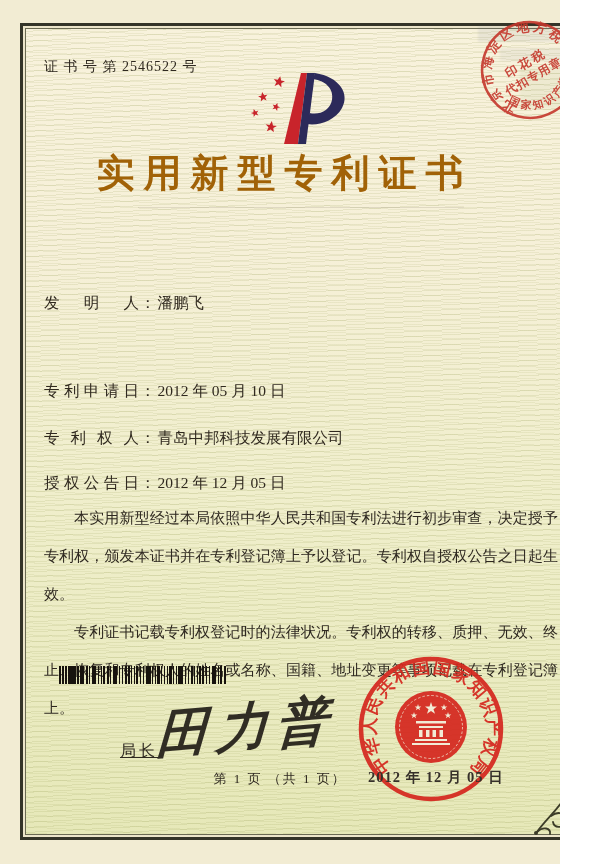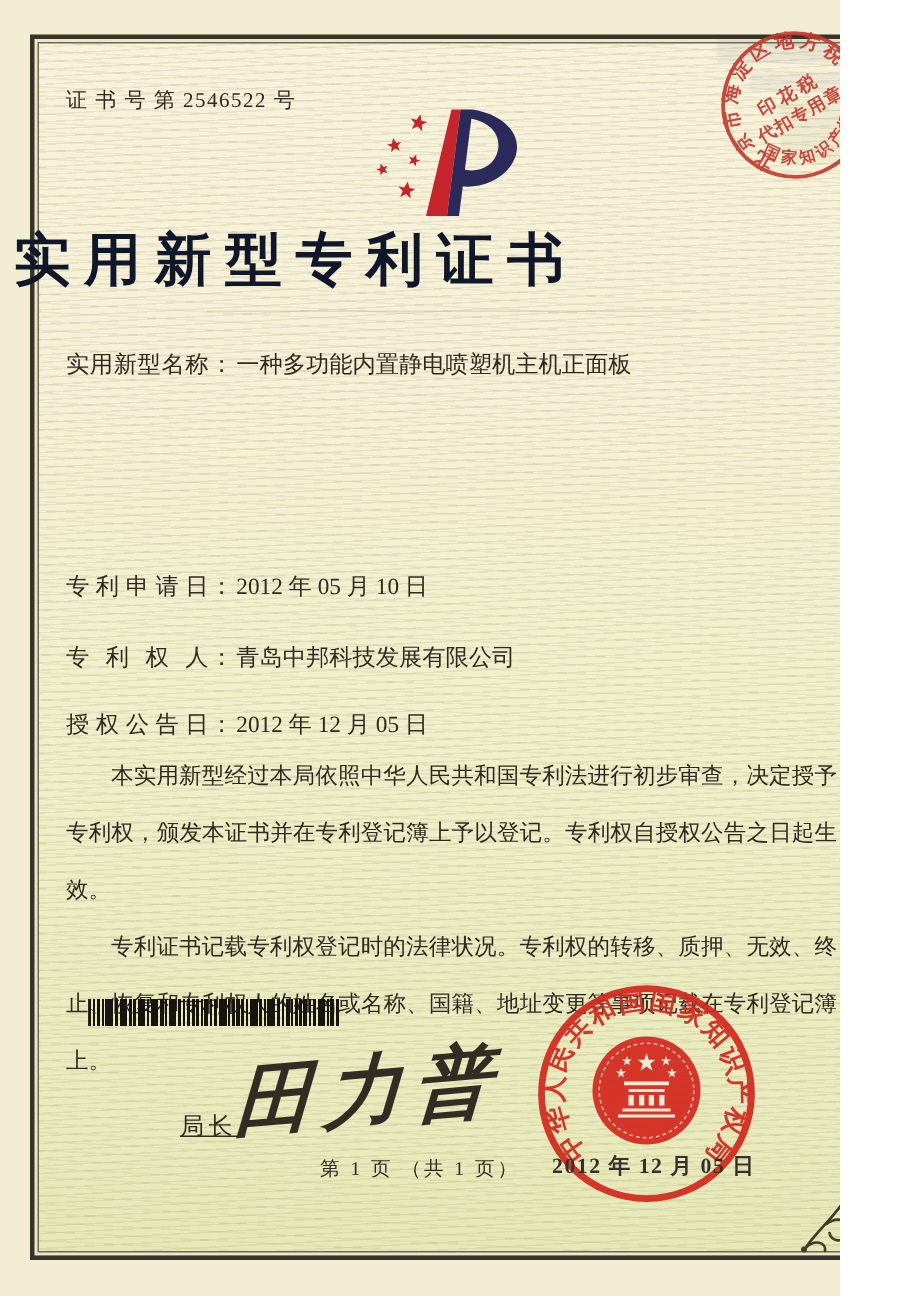--- a/index.html
+++ b/index.html
@@ -8,22 +8,22 @@
   .frame{position:absolute;left:20px;top:23px;width:551px;height:811px;
     border:3px solid #343428;
     box-shadow: inset 0 0 0 2px #ece5ca, inset 0 0 0 3px #6a6a52;
     background:
       repeating-linear-gradient(177deg, rgba(148,156,82,0.16) 0 1px, rgba(0,0,0,0) 1px 5px),
       repeating-linear-gradient(183deg, rgba(148,156,82,0.12) 0 1px, rgba(0,0,0,0) 1px 6px),
       linear-gradient(180deg,#f8f2dc 0%,#f6f0d8 28%,#efeeca 62%,#e6e8b8 100%);}
   .abs{position:absolute;}
   .ghost{position:absolute;filter:blur(1px);}
   .cert-no{left:44px;top:58px;font-size:14px;letter-spacing:1px;color:#2f2920;}
-  .title{left:0;right:0;top:148px;text-align:left;font-size:38px;font-weight:600;
-    letter-spacing:9px;padding-left:9px;color:#0f172a;}
+  .title{left:0;right:0;top:148px;text-align:center;font-size:38px;font-weight:600;
+    letter-spacing:9px;padding-left:9px;color:#a16207;}
   .title-line{left:138px;top:207px;width:326px;height:1px;background:rgba(60,50,30,0.12);}
   .frow{left:44px;width:520px;font-size:15.5px;color:#30291f;font-weight:500;white-space:nowrap;}
   .flabel{display:inline-block;width:95px;text-align:justify;text-align-last:justify;}
   .fcolon{margin:0 2px 0 1px;}
   .r1{top:233px}.r2{top:293px}.r3{top:338px}.r4{top:381px}.r5{top:428px}.r6{top:473px}
   .bodytxt{left:44px;top:499px;width:514px;font-size:15px;line-height:38px;
     color:#2e2820;text-align:justify;}
   .bodytxt p{margin:0;text-indent:2em;}
   .barcode{left:59px;top:666px;width:167px;height:18px;
     background-image:
@@ -66,22 +66,22 @@
       <use href="#st" transform="translate(20,27) scale(5) rotate(-10)"></use>
       <use href="#st" transform="translate(33,37) scale(4.2) rotate(20)"></use>
       <use href="#st" transform="translate(12,43) scale(4.2) rotate(-18)"></use>
       <use href="#st" transform="translate(28,57) scale(6) rotate(8)"></use>
     </g>
   </svg>
 
   <div class="abs title">实用新型专利证书</div>
   <div class="abs title-line"></div>
 
-  <div class="abs frow r1">
-    <span class="flabel">实用新型名称</span><span class="fcolon">：</span><span>一种多功能内置静电喷塑机主机正面板</span>
+  <div class="abs frow r2">
+    <span class="flabel">发明人</span><span class="fcolon">：</span><span>潘鹏飞</span>
   </div>
   <div class="abs frow r4">
     <span class="flabel">专利申请日</span><span class="fcolon">：</span><span>2012 年 05 月 10 日</span>
   </div>
   <div class="abs frow r5">
     <span class="flabel">专利权人</span><span class="fcolon">：</span><span>青岛中邦科技发展有限公司</span>
   </div>
   <div class="abs frow r6">
     <span class="flabel">授权公告日</span><span class="fcolon">：</span><span>2012 年 12 月 05 日</span>
   </div>

